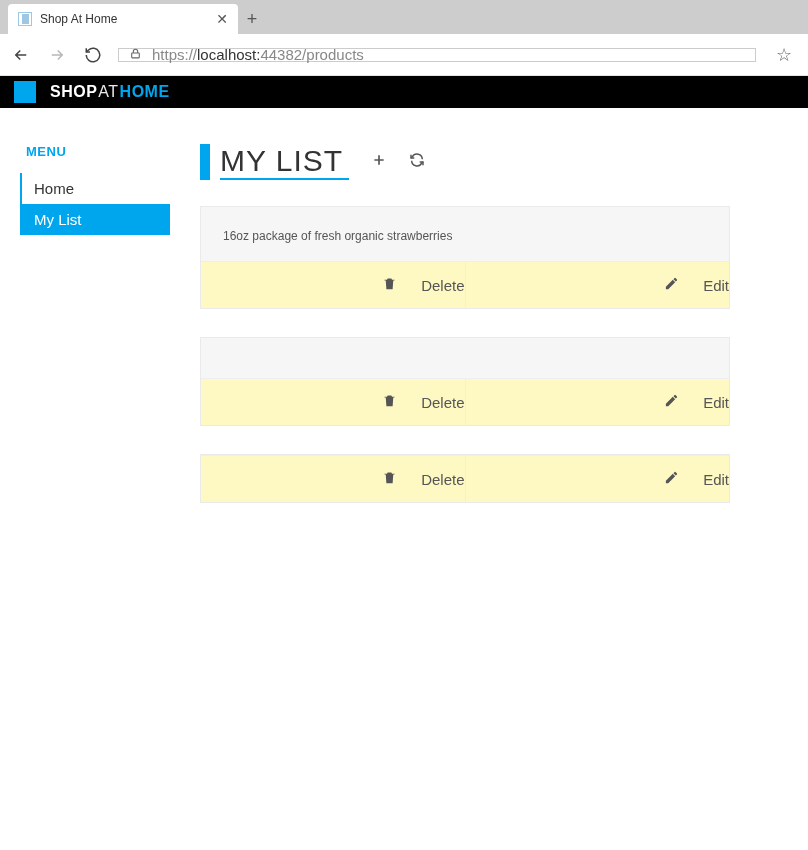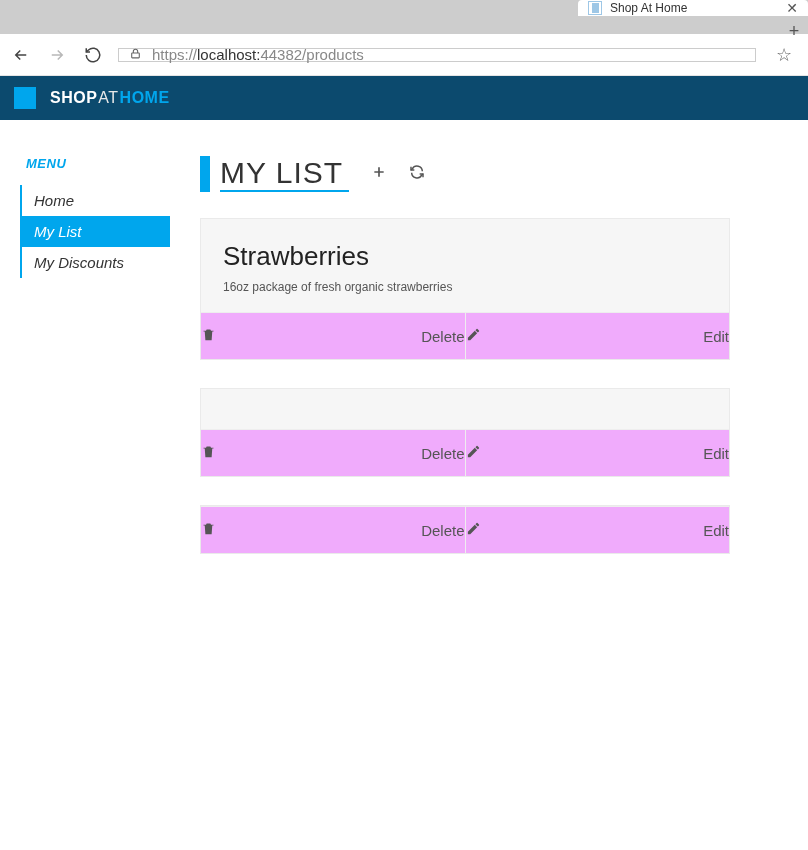--- a/index.html
+++ b/index.html
@@ -1,65 +1,65 @@
 <!DOCTYPE html>
 <html><head>
 <meta charset="utf-8">
 <style>
 * { margin: 0; padding: 0; box-sizing: border-box; font-family: "Segoe UI", Arial, sans-serif; }
 body { width: 808px; height: 850px; background: #fff; overflow: hidden; }
 
 
 .chrome { background: #cdcdcd; }
-.tabrow { display: flex; align-items: flex-end; height: 34px; padding-left: 8px; flex-direction: column; }
+.tabrow { display: flex; align-items: flex-end; height: 34px; padding-left: 8px; }
 .tab { display: flex; align-items: center; background: #fff; height: 30px; width: 230px; padding: 0 10px; border-top-left-radius: 4px; border-top-right-radius: 4px; font-size: 12px; color: #333; gap: 8px; }
 .tab .favicon { width: 14px; height: 14px; border: 1px solid #9ec7e6; display: inline-flex; align-items: center; justify-content: center; }
 .tab .favicon::after { content: ""; width: 7px; height: 10px; background: #9ec7e6; }
 .tab .title { flex: 1; }
 .tab .x { font-size: 14px; color: #555; }
 .newtab { width: 28px; text-align: center; color: #555; font-size: 18px; line-height: 30px; }
 .navrow { background: #fff; display: flex; align-items: center; height: 42px; padding: 0 10px; gap: 14px; border-bottom: 1px solid #e5e5e5; }
 .navbtn { width: 22px; color: #444; display: flex; justify-content: center; }
 .navbtn.disabled { color: #b8b8b8; }
 .navbtn svg { width: 18px; height: 18px; }
 .urlbar { flex: 1; display: flex; align-items: center; height: 14px; border: 1px solid #ccc; padding: 0 10px; font-size: 15px; color: #333; gap: 10px; }
 .urlbar .lock svg { width: 13px; height: 13px; color: #666; }
 .urlbar .url .grey { color: #888; }
 .star { width: 28px; color: #666; text-align: center; font-size: 18px; }
 
 
-.apphdr { background: #0c4a6e; height: 44px; display: flex; align-items: center; padding: 0 14px; gap: 14px; }
+.apphdr { background: #000000; height: 32px; display: flex; align-items: center; padding: 0 14px; gap: 14px; }
 .logo-sq { width: 22px; height: 22px; background: #00a6ed; }
 .brand { color: #fff; font-size: 16px; letter-spacing: .5px; }
 .brand b { font-weight: 700; }
 .brand .at { font-weight: 400; color: #e8e8e8; margin: 0 1px; }
 .brand .home { font-weight: 700; color: #00a6ed; }
 
 
 .wrap { display: flex; padding: 36px 20px 20px 20px; gap: 30px; }
 
-.side { width: 150px; font-style: italic; }
+.side { width: 150px; }
 .menu-label { color: #00a6ed; font-size: 13px; font-weight: 700; letter-spacing: .5px; margin-bottom: 14px; padding-left: 6px; }
 .side ul { list-style: none; border-left: 2px solid #00a6ed; }
 .side li { padding: 7px 12px; font-size: 15px; color: #333; cursor: pointer; }
 .side li.active { background: #00a6ed; color: #fff; }
 
 .main { flex: 1; max-width: 530px; }
 .pagetitle { display: flex; align-items: center; gap: 22px; margin-bottom: 26px; }
 .pagetitle .bar { width: 10px; height: 36px; background: #00a6ed; }
 .pagetitle h1 { font-size: 30px; font-weight: 400; color: #333; letter-spacing: 1px; border-bottom: 2px solid #00a6ed; padding-right: 6px; margin-left: -12px; }
 .pagetitle .ico { color: #555; }
 .pagetitle .ico svg { width: 16px; height: 16px; }
 
 .card { background: #f6f6f6; border: 1px solid #eaeaea; margin-bottom: 28px; }
 .card-body { padding: 22px 22px 18px 22px; }
 .card-body h2 { font-size: 26px; font-weight: 400; color: #222; margin-bottom: 8px; }
 .card-body p { font-size: 12px; color: #555; }
 .card-actions { display: flex; background: #fff; border-top: 1px solid #eee; }
-.card-actions button { flex: 1; background: #f0abfc; border: none; padding: 14px 0; font-size: 15px; color: #555; cursor: pointer; display: flex; align-items: center; justify-content: space-between; gap: 24px; }
+.card-actions button { flex: 1; background: #fef9c3; border: none; padding: 14px 0; font-size: 15px; color: #555; cursor: pointer; display: flex; align-items: center; justify-content: flex-end; gap: 24px; }
 .card-actions button:first-child { border-right: 1px solid #eee; }
 .card-actions svg { width: 15px; height: 15px; }
 </style>
 </head>
 <body>
 
 <div class="chrome">
   <div class="tabrow">
     <div class="tab">
       <span class="favicon"></span>
@@ -102,21 +102,20 @@
   <div class="logo-sq"></div>
   <div class="brand"><b>SHOP</b><span class="at">AT</span><span class="home">HOME</span></div>
 </div>
 
 <div class="wrap">
   <aside class="side">
     <div class="menu-label">MENU</div>
     <ul>
       <li>Home</li>
       <li class="active">My List</li>
-      <li>My Discounts</li>
     </ul>
   </aside>
 
   <main class="main">
     <div class="pagetitle">
       <div class="bar"></div>
       <h1>MY LIST</h1>
       <span class="ico">
         <svg viewBox="0 0 24 24" fill="none" stroke="currentColor" stroke-width="2.5">
             <path d="M12 5v14M5 12h14"></path>
@@ -128,21 +127,20 @@
             <path d="M3 4v5h5"></path>
             <path d="M4 13a8 8 0 0 0 15 3.7L21 15"></path>
             <path d="M21 20v-5h-5"></path>
           </svg>
       </span>
     </div>
 
     <div id="cards">
         <div class="card">
           <div class="card-body">
-            <h2>Strawberries</h2>
             <p>16oz package of fresh organic strawberries</p>
           </div>
           <div class="card-actions">
             <button>
               <span><svg viewBox="0 0 24 24" fill="currentColor">
                   <path d="M6 7h12l-1 14H7L6 7zm3-3h6l1 2H8l1-2zM4 6h16v1H4z"></path>
                 </svg></span>
               <span>Delete</span>
             </button>
             <button>

